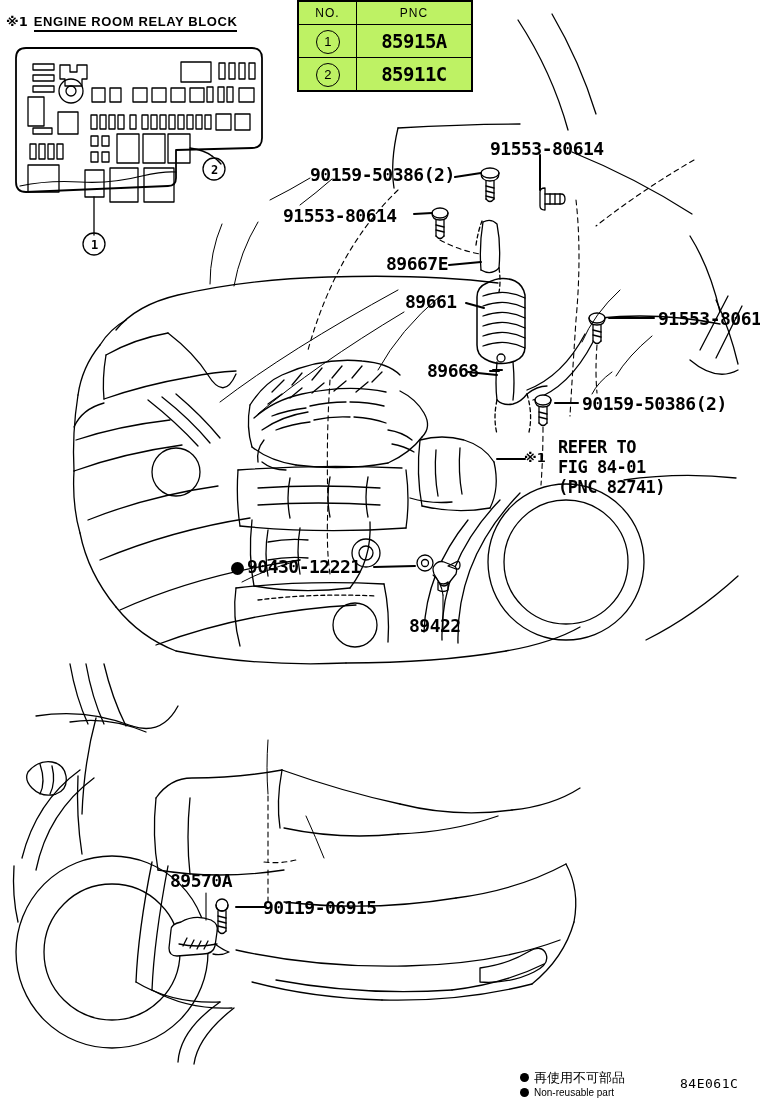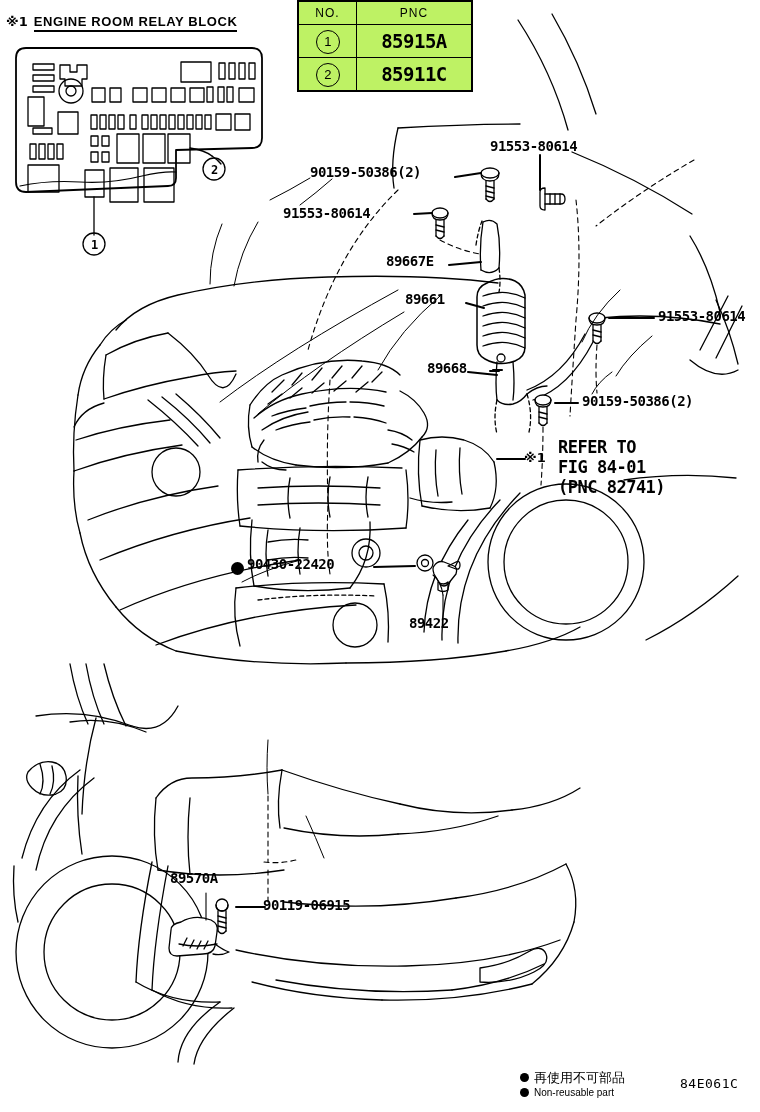--- a/index.html
+++ b/index.html
@@ -6,21 +6,21 @@
   body{
     width:760px;height:1112px;position:relative;overflow:hidden;
     font-family:"Liberation Sans", sans-serif;color:#000;
   }
   #sheet{position:absolute;left:0;top:0;width:709px;height:1112px;}
   svg.layer{position:absolute;left:0;top:0;width:760px;height:1112px;overflow:visible;}
   .lbl{
     position:absolute;font-family:"DejaVu Sans Mono","Liberation Mono",monospace;
     font-weight:bold;white-space:pre;letter-spacing:-0.5px;
   }
-  .lbl18{font-size:14px;}
+  .lbl18{font-size:18px;}
   .lbl17{font-size:17px;}
   .lbl12{font-size:12px;}
 
   
   #title-block{position:absolute;left:6px;top:12px;}
   #title-text{
     font-family:"Liberation Sans",sans-serif;font-size:13px;font-weight:bold;
     letter-spacing:0.6px;border-bottom:2px solid #000;padding-bottom:1px;
     display:inline-block;
   }
@@ -482,21 +482,21 @@
   <div class="lbl lbl18" style="left:310px;top:164px;">90159-50386(2)</div>
   <div class="lbl lbl18" style="left:490px;top:138px;">91553-80614</div>
   <div class="lbl lbl18" style="left:283px;top:205px;">91553-80614</div>
   <div class="lbl lbl18" style="left:386px;top:253px;">89667E</div>
   <div class="lbl lbl18" style="left:405px;top:291px;">89661</div>
   <div class="lbl lbl18" style="left:427px;top:360px;">89668</div>
   <div class="lbl lbl18" style="left:658px;top:308px;">91553-80614</div>
   <div class="lbl lbl18" style="left:582px;top:393px;">90159-50386(2)</div>
 
   <div class="bullet-dot" style="left:231px;top:562px;"></div>
-  <div class="lbl lbl18" style="left:247px;top:556px;">90430-22420</div>
+  <div class="lbl lbl18" style="left:247px;top:556px;">90430-12221</div>
   <div class="lbl lbl18" style="left:409px;top:615px;">89422</div>
 
   <div class="starref" style="left:524px;top:450px;">※1</div>
   <div>
     <div class="lbl lbl17" style="left:558px;top:437px;">REFER TO</div>
     <div class="lbl lbl17" style="left:558px;top:457px;">FIG 84-01</div>
     <div class="lbl lbl17" style="left:558px;top:477px;">(PNC 82741)</div>
   </div>
 
   <div class="lbl lbl18" style="left:170px;top:870px;">89570A</div>

